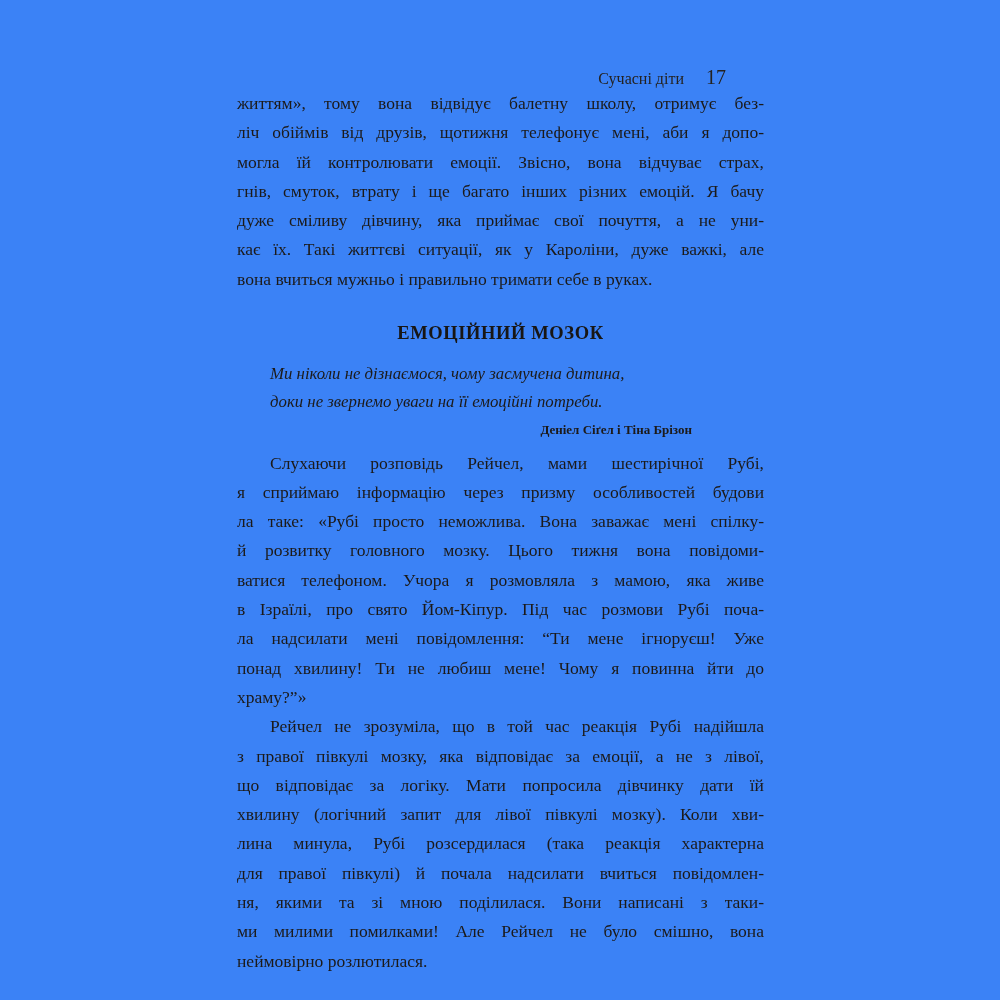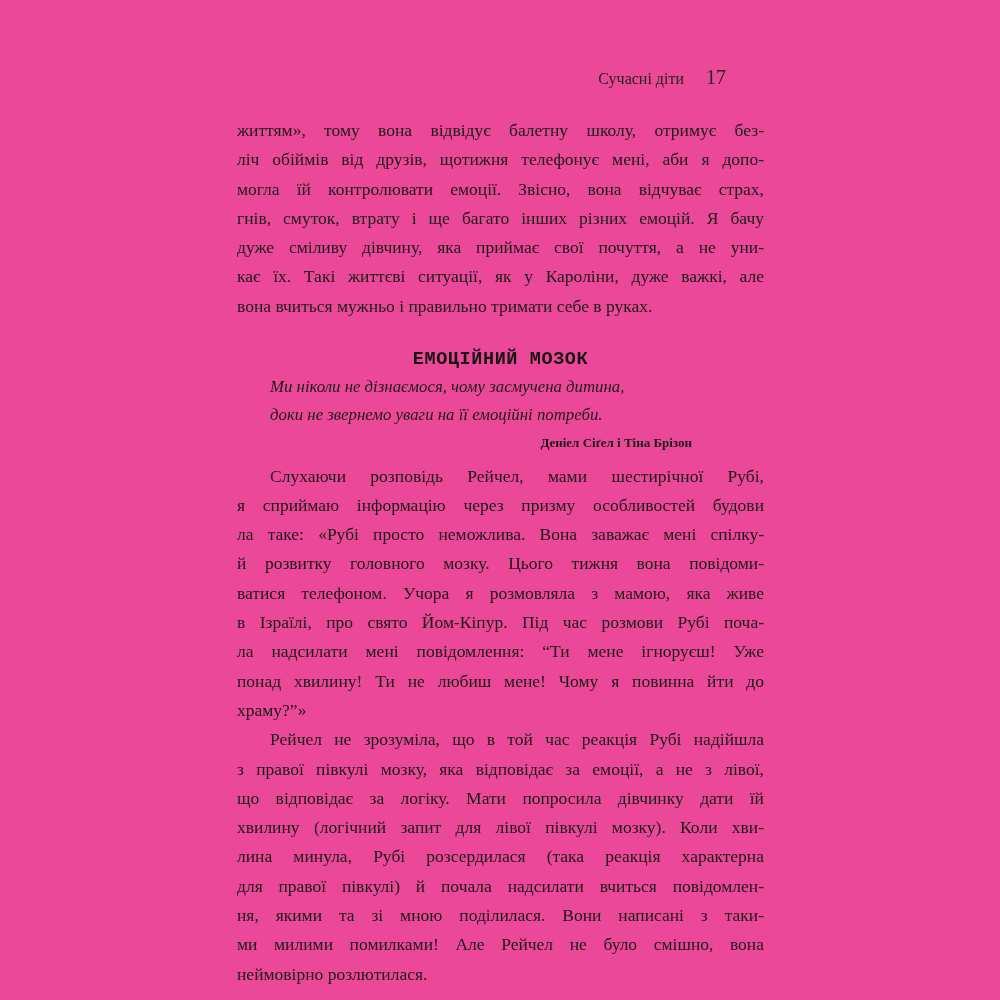--- a/index.html
+++ b/index.html
@@ -8,68 +8,68 @@
     width: 1000px;
     height: 1000px;
     position: relative;
     font-family: "Liberation Serif", serif;
     color: #1c1a19;
     overflow: hidden;
   }
   .page {
     position: absolute;
     inset: 0;
-    background: #ec4899;
+    background: #3b82f6;
   }
   .running-header {
     position: absolute;
     top: 66px;
     left: 237px;
     width: 489px;
     display: flex;
     justify-content: flex-end;
     align-items: baseline;
     gap: 22px;
     font-size: 16px;
     color: #242220;
   }
   .running-header .pagenum {
     font-size: 20px;
   }
   .text-block {
     position: absolute;
-    top: 116px;
+    top: 89px;
     left: 237px;
     width: 527px;
     font-size: 17.5px;
   }
   .line {
     display: block;
     line-height: 29.3px;
     height: 29.3px;
     text-align: justify;
     text-align-last: justify;
     text-justify: inter-word;
     white-space: nowrap;
   }
   .line.last {
     text-align-last: left;
   }
   .paragraph.indent .line:first-child {
     text-indent: 33px;
   }
   .heading {
-    font-family: Liberation Mono, monospace;
+    font-family: Liberation Serif, serif;
     font-weight: 700;
     font-size: 18.5px;
     letter-spacing: 0.6px;
     text-align: center;
     color: #181614;
     margin-top: 27px;
-    margin-bottom: 1px;
+    margin-bottom: 15px;
     line-height: 24px;
   }
   .epigraph {
     padding-left: 33px;
     font-style: italic;
     font-size: 16.8px;
   }
   .epigraph .line {
     text-align: right;
     text-align-last: left;

